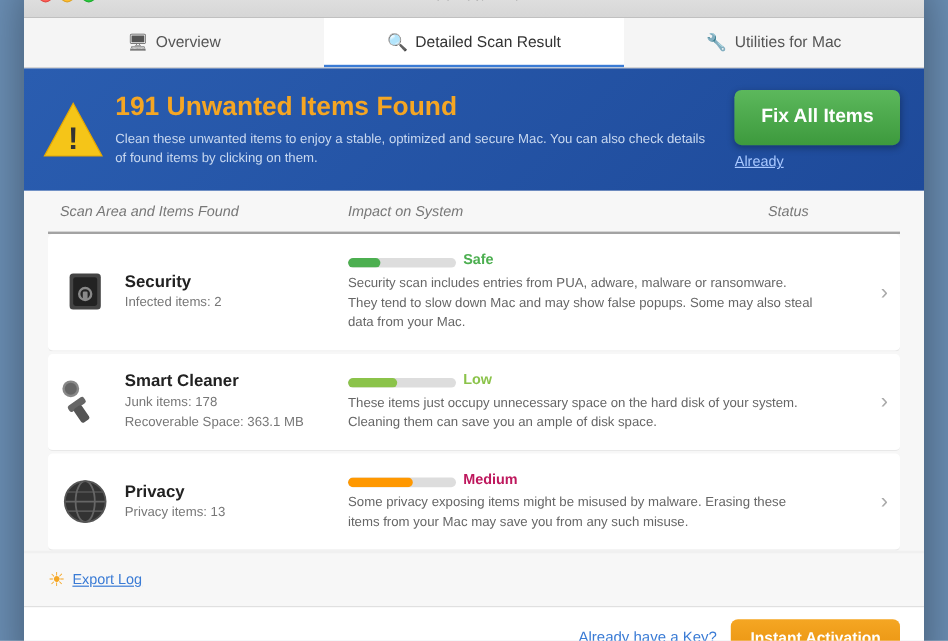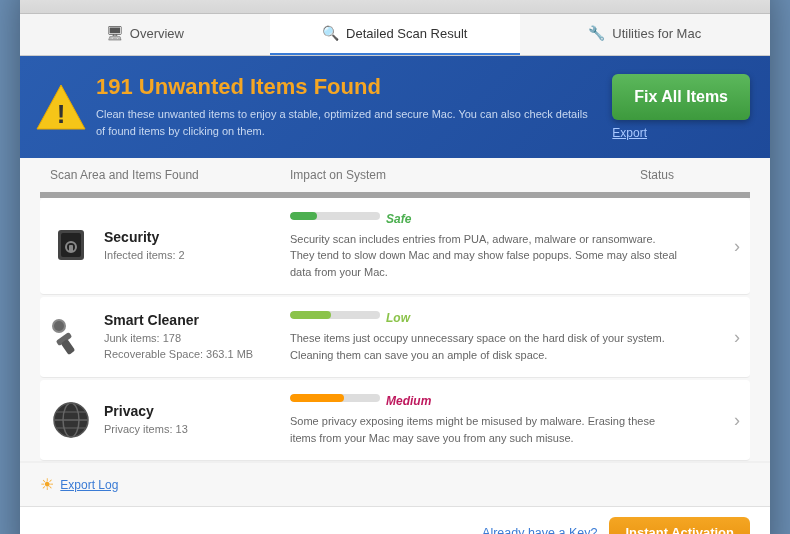--- a/index.html
+++ b/index.html
@@ -127,21 +127,22 @@
     .content-area {
       background: #f7f7f7;
       padding: 0 20px;
     }
     .table-header {
       display: grid;
       grid-template-columns: 240px 1fr 100px;
       padding: 10px 10px;
       font-size: 12px;
       color: #777;
-      border-bottom: 6px solid #a3a3a3;
+      border-bottom: 2px solid #a3a3a3;
+      font-style: italic;
     }
     .scan-item {
       display: grid;
       grid-template-columns: 240px 1fr 60px;
       padding: 14px 10px;
       border-bottom: 1px solid #e8e8e8;
       background: #fff;
       margin-bottom: 2px;
       align-items: center;
       border-radius: 4px;
@@ -158,24 +159,23 @@
       align-items: center;
       justify-content: center;
       flex-shrink: 0;
     }
     .item-info { }
     .item-name { font-size: 14px; font-weight: 600; color: #222; }
     .item-sub { font-size: 11px; color: #777; margin-top: 2px; line-height: 1.5; }
     .item-middle { }
     .impact-bar-wrap {
       display: flex;
-      align-items: flex-start;
+      align-items: flex-end;
       gap: 6px;
       margin-bottom: 5px;
-      font-style: italic;
     }
     .impact-bar-bg {
       width: 90px;
       height: 8px;
       background: #ddd;
       border-radius: 4px;
       overflow: hidden;
     }
     .impact-bar-fill {
       height: 100%;
@@ -266,21 +266,21 @@
     </div>
     <div class="banner-text">
       <div class="banner-title">
         <span>191</span>
         <span>Unwanted Items Found</span>
       </div>
       <div class="banner-desc">Clean these unwanted items to enjoy a stable, optimized and secure Mac. You can also check details of found items by clicking on them.</div>
     </div>
     <div class="rescan-wrap">
       <button class="fix-btn">Fix All Items</button>
-      <span class="rescan-link">Export</span>
+      <span class="rescan-link">Already</span>
     </div>
   </div>
 
   <div class="content-area">
     <div class="table-header">
       <span>Scan Area and Items Found</span>
       <span>Impact on System</span>
       <span>Status</span>
     </div>
 

